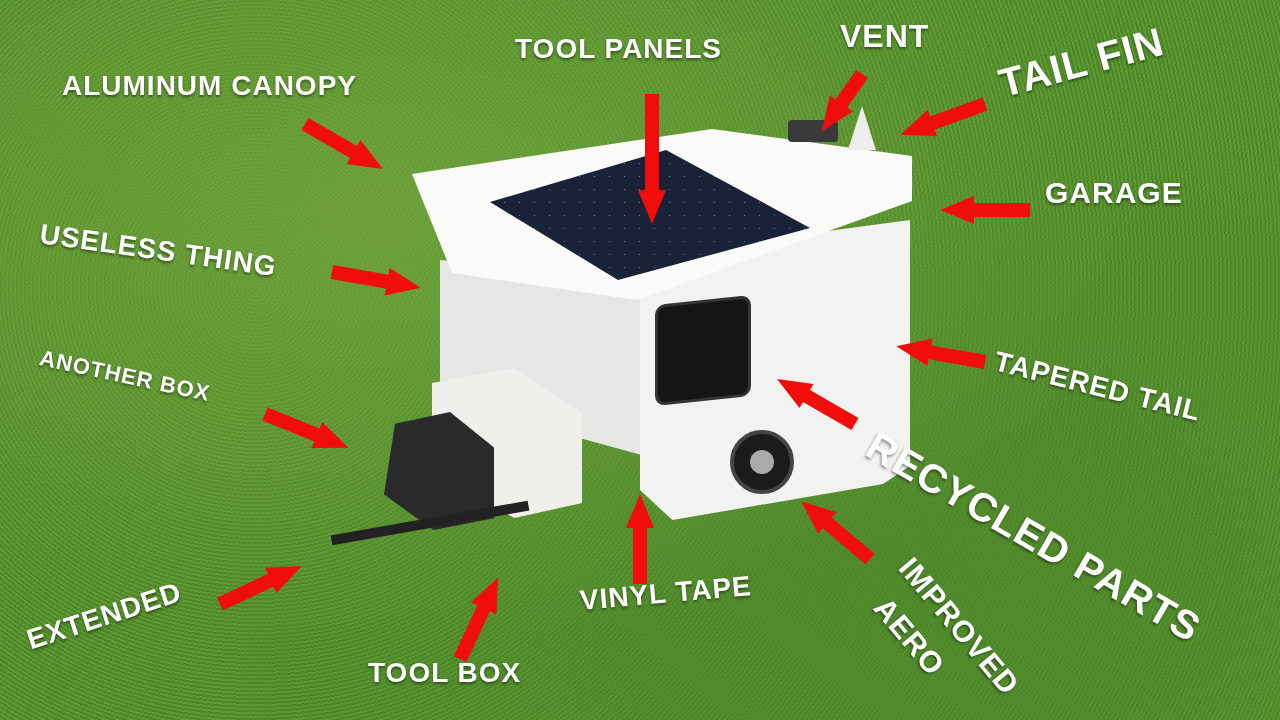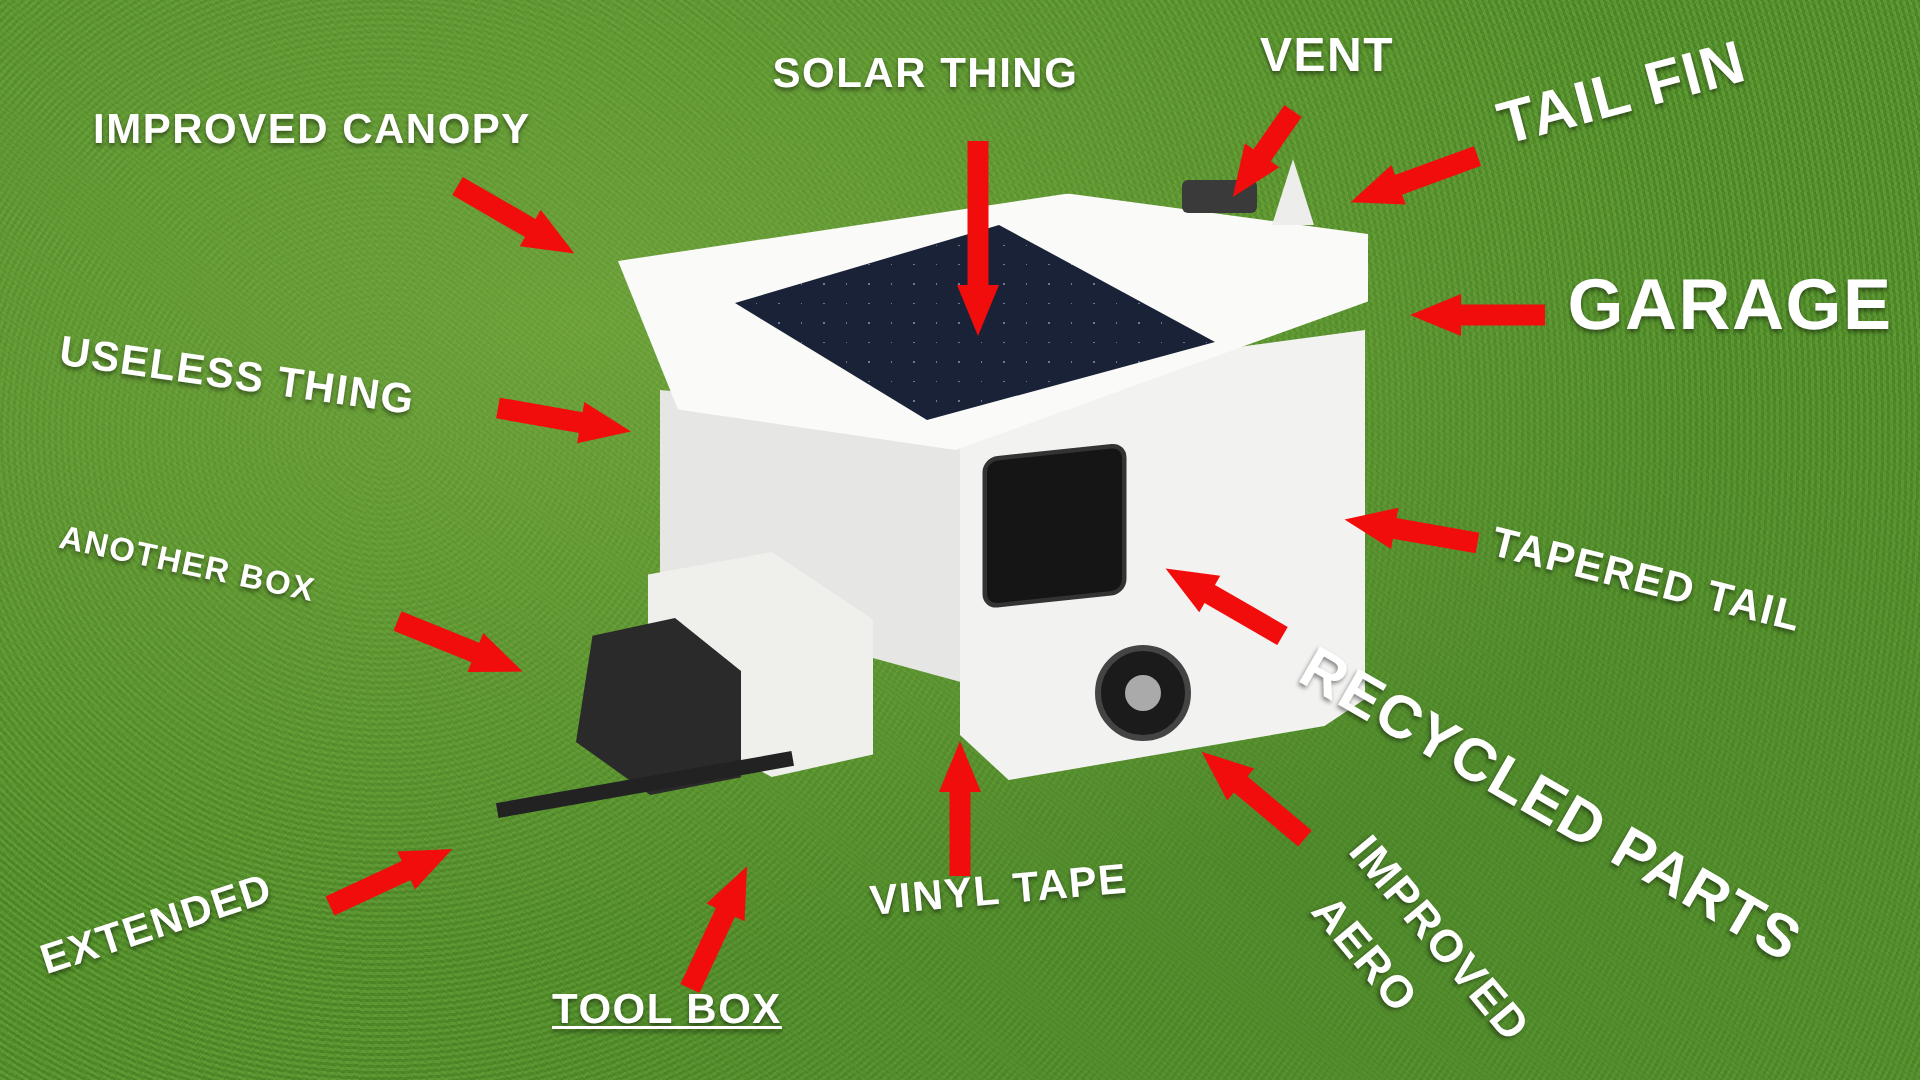--- a/index.html
+++ b/index.html
@@ -57,33 +57,33 @@
   <div class="panel"></div>
   <div class="vent"></div>
   <div class="fin"></div>
   <div class="window"></div>
   <div class="wheel"></div>
   <div class="toolbox"></div>
   <div class="blackbox"></div>
   <div class="tongue"></div>
 </div>
 
-<div class="lbl" style="left:62px;top:70px;font-size:28px;">IMPROVED CANOPY</div>
-<div class="lbl" style="left:515px;top:33px;font-size:28px;">SOLAR THING</div>
+<div class="lbl" style="left:62px;top:70px;font-size:28px;">ALUMINUM CANOPY</div>
+<div class="lbl" style="left:515px;top:33px;font-size:28px;">TOOL PANELS</div>
 <div class="lbl" style="left:840px;top:18px;font-size:32px;">VENT</div>
 <div class="lbl" style="left:1000px;top:62px;font-size:40px;transform:rotate(-15deg);">TAIL FIN</div>
-<div class="lbl" style="left:1045px;top:176px;font-size:48px;">GARAGE</div>
+<div class="lbl" style="left:1045px;top:176px;font-size:30px;">GARAGE</div>
 <div class="lbl" style="left:40px;top:218px;font-size:28px;transform:rotate(8deg);">USELESS THING</div>
 <div class="lbl" style="left:40px;top:345px;font-size:22px;transform:rotate(12deg);">ANOTHER BOX</div>
 <div class="lbl" style="left:995px;top:345px;font-size:28px;transform:rotate(14deg);">TAPERED TAIL</div>
 <div class="lbl" style="left:870px;top:420px;font-size:40px;transform:rotate(30deg);">RECYCLED PARTS</div>
 <div class="lbl" style="left:905px;top:545px;font-size:30px;transform:rotate(50deg);">IMPROVED</div>
 <div class="lbl" style="left:880px;top:585px;font-size:30px;transform:rotate(50deg);">AERO</div>
 <div class="lbl" style="left:580px;top:585px;font-size:28px;transform:rotate(-5deg);">VINYL TAPE</div>
-<div class="lbl" style="left:368px;top:657px;font-size:28px;text-decoration:underline;">TOOL BOX</div>
+<div class="lbl" style="left:368px;top:657px;font-size:28px;">TOOL BOX</div>
 <div class="lbl" style="left:28px;top:625px;font-size:28px;transform:rotate(-18deg);">EXTENDED</div>
 
 <div class="arrow" style="left:305px;top:110px;transform:rotate(30deg);">
     <div class="shaft"></div>
     <div class="head"></div>
   </div>
 <div class="arrow" style="left:652px;top:80px;transform:rotate(90deg);width:130px;">
     <div class="shaft" style="width:100px;"></div>
     <div class="head" style="left:96px;"></div>
   </div>

